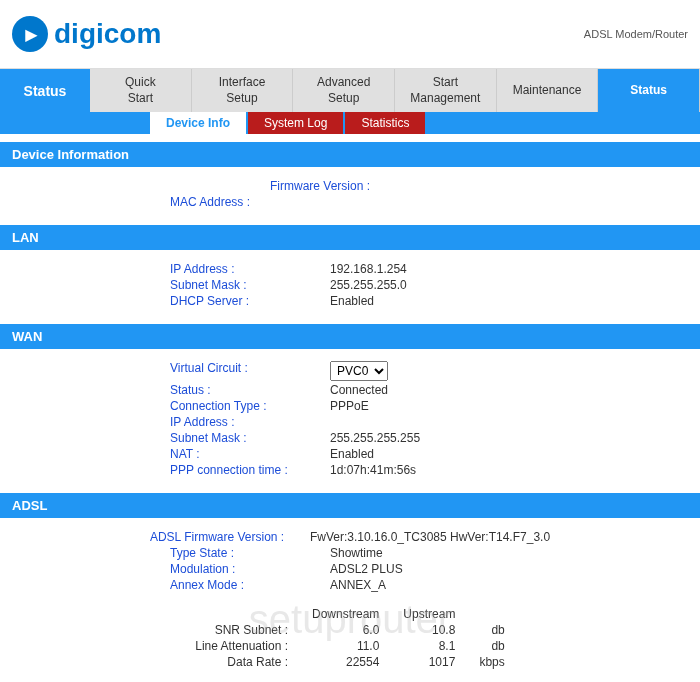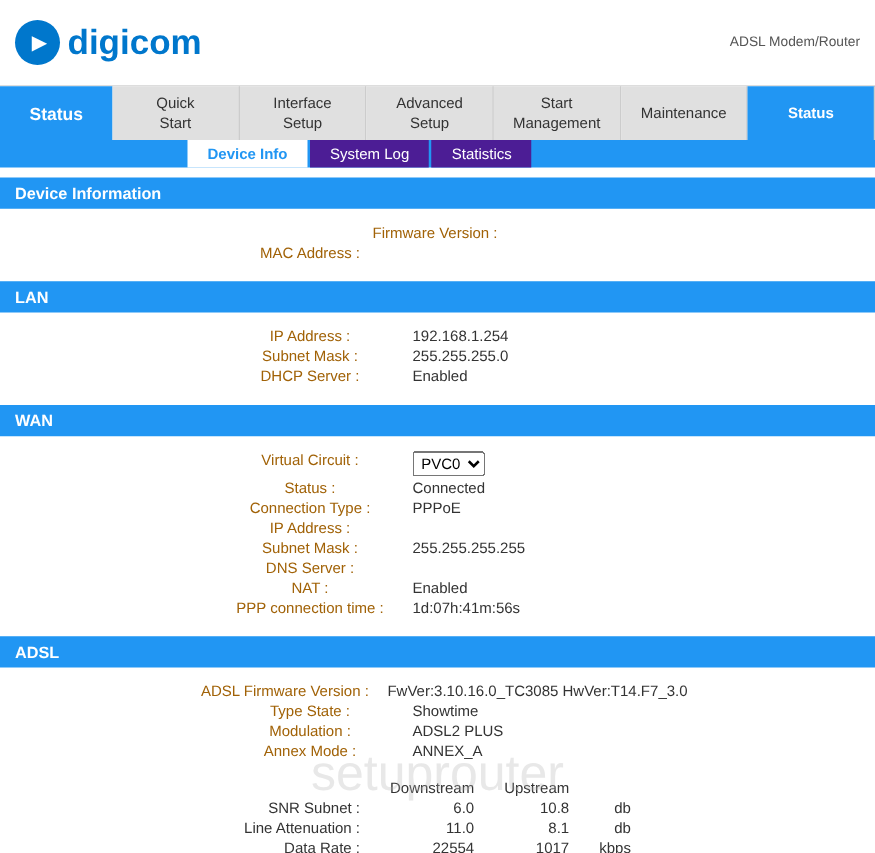--- a/index.html
+++ b/index.html
@@ -10,33 +10,33 @@
     .logo { display: flex; align-items: center; gap: 6px; }
     .logo-icon { width: 36px; height: 36px; background: #0077cc; border-radius: 50%; display: flex; align-items: center; justify-content: center; position: relative; overflow: hidden; }
     .logo-icon::before { content: '▶'; color: white; font-size: 16px; margin-left: 3px; }
     .logo-text { font-size: 28px; font-weight: bold; color: #0077cc; }
     .header-right { margin-left: auto; font-size: 11px; color: #555; }
 
     .status-label { background: #2196f3; color: white; padding: 8px 16px; font-weight: bold; font-size: 14px; display: flex; align-items: center; justify-content: center; min-width: 90px; }
 
     
     .sub-nav { display: flex; background: #2196f3; padding: 0 0 0 150px; }
-    .sub-nav .sub-item { padding: 4px 16px; color: white; font-size: 12px; cursor: pointer; background: #4c1d95; margin-right: 2px; }
+    .sub-nav .sub-item { padding: 4px 16px; color: white; font-size: 12px; cursor: pointer; background: #b91c1c; margin-right: 2px; }
     .sub-nav .sub-item.active { background: white; color: #2196f3; font-weight: bold; }
 
     
     .content { padding: 0; }
 
     
     .section-header { background: #2196f3; color: white; font-weight: bold; font-size: 13px; padding: 5px 12px; margin: 8px 0 4px 0; }
 
     
     .info-section { padding: 6px 20px 6px 20px; }
     .info-row { display: flex; justify-content: center; margin: 2px 0; }
-    .info-row .label { text-align: center; min-width: 160px; color: #a16207; padding-right: 4px; }
+    .info-row .label { text-align: left; min-width: 160px; color: #1d4ed8; padding-right: 4px; }
     .info-row .value { text-align: left; min-width: 200px; color: #333; }
 
     
     .wan-section { padding: 6px 34px; }
 
     
     .stats-table { margin: 6px auto; border-collapse: collapse; }
     .stats-table th, .stats-table td { padding: 1px 12px; text-align: right; font-size: 12px; color: #333; }
     .stats-table th { text-align: left; font-weight: normal; color: #333; }
     .stats-table .row-label { text-align: right; font-weight: normal; }
@@ -147,24 +147,20 @@
     </div>
     <div class="info-row">
       <span class="label">IP Address :</span>
       <span class="value"></span>
     </div>
     <div class="info-row">
       <span class="label">Subnet Mask :</span>
       <span class="value">255.255.255.255</span>
     </div>
     <div class="info-row">
-      <span class="label">DNS Server :</span>
-      <span class="value"></span>
-    </div>
-    <div class="info-row">
       <span class="label">NAT :</span>
       <span class="value">Enabled</span>
     </div>
     <div class="info-row">
       <span class="label">PPP connection time :</span>
       <span class="value">1d:07h:41m:56s</span>
     </div>
   </div>
 
   <div class="section-header">ADSL</div>

